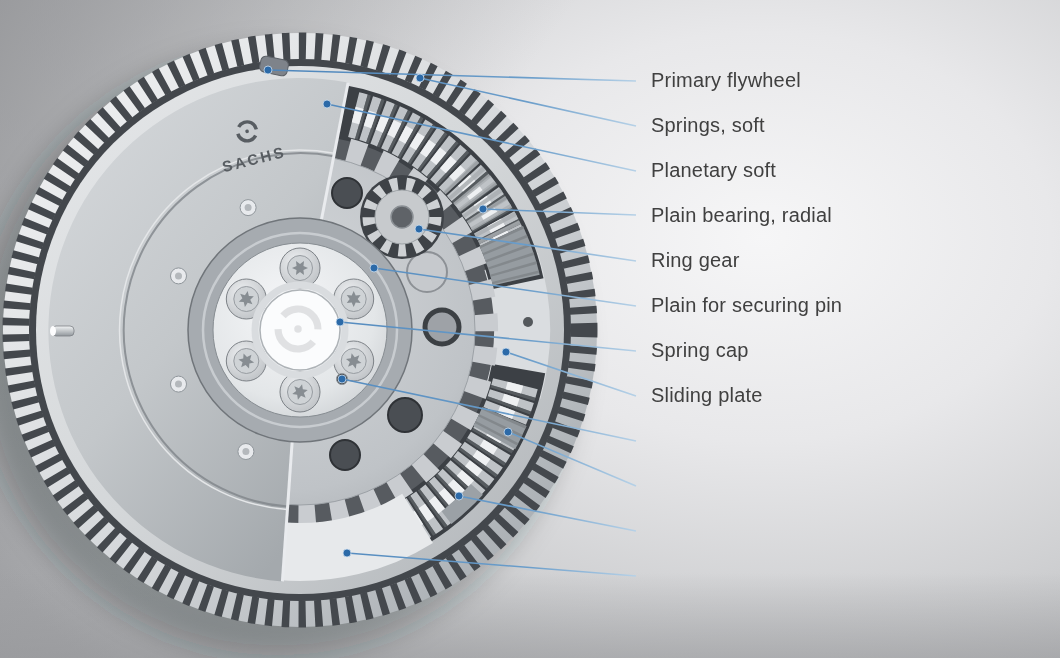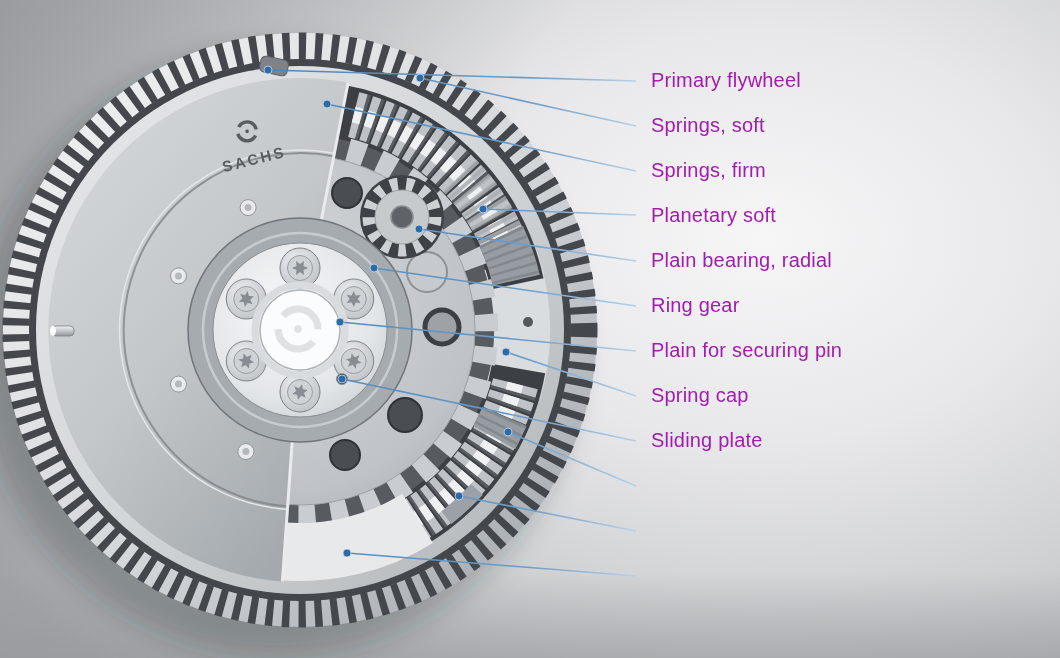--- a/index.html
+++ b/index.html
@@ -11,21 +11,21 @@
       linear-gradient(125deg, rgba(138,139,142,.55) 0%, rgba(138,139,142,0) 38%),
       radial-gradient(900px 640px at 72% 36%, #f6f6f7 0%, #e8e8ea 32%, #cbccce 64%, #a6a7aa 100%);
   }
   #scene{position:absolute;left:0;top:0;}
   #labels{
     position:absolute;left:651px;top:58px;width:400px;
     display:flex;flex-direction:column;
   }
   .label-row{
     height:45px;display:flex;align-items:center;
-    font-size:20px;color:#a21caf;letter-spacing:.2px;white-space:nowrap;
+    font-size:20px;color:#404040;letter-spacing:.2px;white-space:nowrap;
   }
 </style>
 </head>
 <body>
 
 <svg id="scene" width="1060" height="658" viewBox="0 0 1060 658">
   <defs>
     <linearGradient id="teethGrad" x1="0" y1="0" x2="1" y2="1">
       <stop offset="0" stop-color="#f3f4f5"></stop>
         <stop offset=".55" stop-color="#d4d7da"></stop>
@@ -252,20 +252,19 @@
     <circle r="4" cx="342" cy="379"></circle>
     <circle r="4" cx="508" cy="432"></circle>
     <circle r="4" cx="459" cy="496"></circle>
     <circle r="4" cx="347" cy="553"></circle>
   </g>
 </svg>
 
 <div id="labels">
   <div class="label-row">Primary flywheel</div>
   <div class="label-row">Springs, soft</div>
-  <div class="label-row">Springs, firm</div>
   <div class="label-row">Planetary soft</div>
   <div class="label-row">Plain bearing, radial</div>
   <div class="label-row">Ring gear</div>
   <div class="label-row">Plain for securing pin</div>
   <div class="label-row">Spring cap</div>
   <div class="label-row">Sliding plate</div>
 </div>
 
 </body></html>

